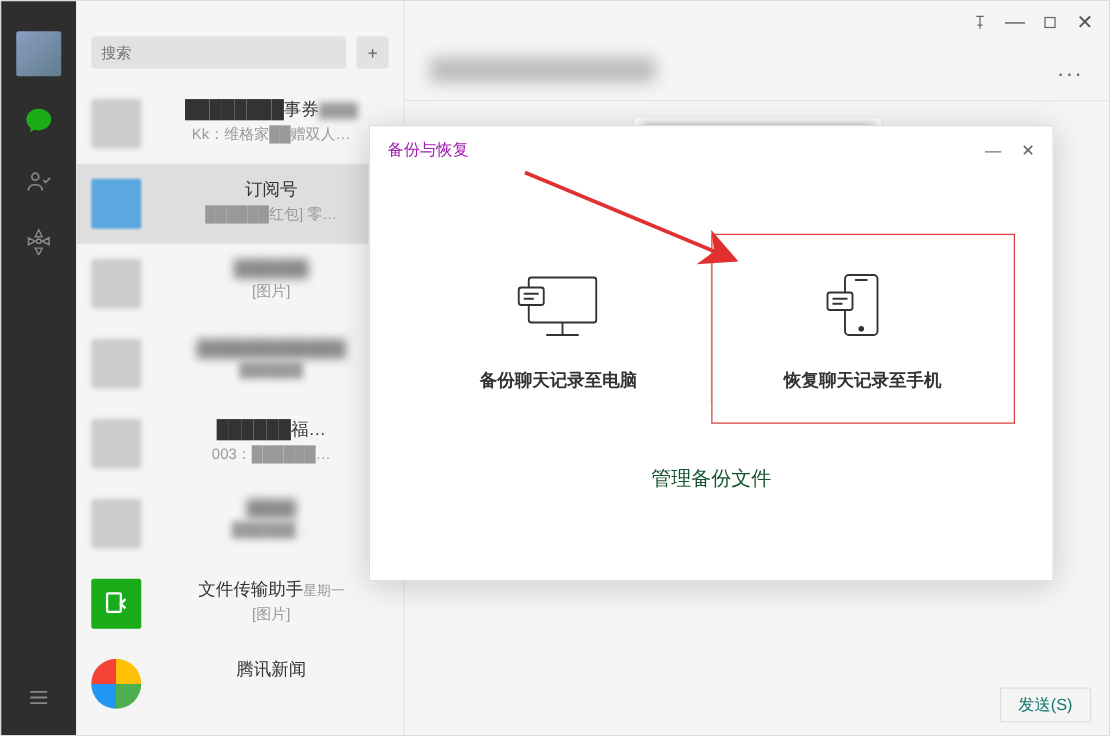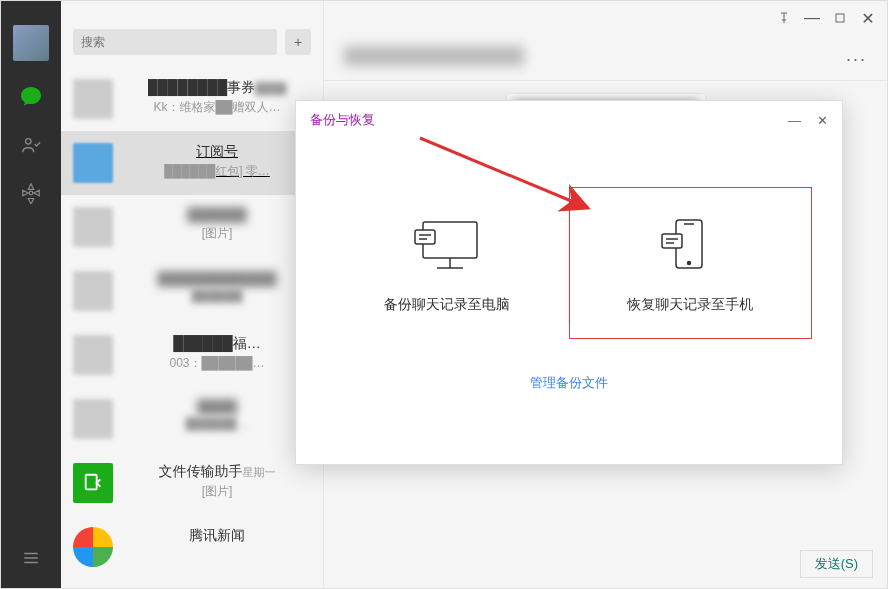--- a/index.html
+++ b/index.html
@@ -14,21 +14,21 @@
     .nav-spacer { flex: 1; }
     
     
     .chat-list-col { width: 263px; background: #f5f5f5; border-right: 1px solid #e7e7e7; display: flex; flex-direction: column; }
     .search-row { display: flex; align-items: center; padding: 28px 12px 12px; gap: 8px; }
     .search-input { flex: 1; height: 26px; background: #e2e2e2; border: none; border-radius: 3px; padding: 0 8px; font-size: 12px; color: #666; outline: none; }
     .add-btn { width: 26px; height: 26px; background: #e2e2e2; border: none; border-radius: 3px; font-size: 14px; color: #666; cursor: pointer; }
     
     .chat-list { flex: 1; overflow: hidden; }
     .chat-item { display: flex; padding: 12px; gap: 10px; cursor: pointer; }
-    .chat-item.selected { background: #dedede; text-decoration: underline; }
+    .chat-item.selected { background: #dedede; }
     .chat-avatar { width: 40px; height: 40px; border-radius: 2px; flex-shrink: 0; }
     .chat-avatar.green { background: #1aad19; display:flex; align-items:center; justify-content:center; }
     .chat-avatar.blur { background: #ccc; filter: blur(2px); }
     .chat-avatar.blue { background: #5ba7e0; filter: blur(1px); }
     .chat-avatar.news { background: conic-gradient(#ffc107 0 90deg, #4caf50 90deg 180deg, #2196f3 180deg 270deg, #f44336 270deg); border-radius: 50%; }
     .chat-info { flex: 1; min-width: 0; }
     .chat-row1 { display: flex; justify-content: center; align-items: baseline; }
     .chat-name { font-size: 14px; color: #333; white-space: nowrap; overflow: hidden; text-overflow: ellipsis; }
     .chat-name.blur { filter: blur(4px); color: #888; }
     .chat-time { font-size: 11px; color: #999; }
@@ -55,29 +55,29 @@
     .send-bar { padding: 10px 14px; display:flex; justify-content:flex-end; }
     .send-btn { border: 1px solid #ddd; background: #f5f5f5; padding: 4px 14px; font-size: 13px; color: #0f766e; cursor: pointer; }
     
     
     .modal { position: absolute; left: 295px; top: 100px; width: 548px; height: 365px; background: #fff; border: 1px solid #ddd; box-shadow: 0 4px 24px rgba(0,0,0,0.18); z-index: 10; }
     .modal-header { display: flex; justify-content: space-between; align-items: center; padding: 10px 14px 8px; }
     .modal-title { font-size: 13px; color: #a21caf; }
     .modal-ctrl { display: flex; gap: 16px; }
     .modal-ctrl-btn { cursor: pointer; color: #666; font-size: 13px; }
     
-    .modal-body { display: flex; justify-content: flex-end; align-items: center; gap: 0; padding: 50px 30px 20px; }
+    .modal-body { display: flex; justify-content: flex-end; align-items: center; gap: 0; padding: 50px 30px 20px; font-weight: bold; }
     .option-col { flex: 1; display: flex; flex-direction: column; align-items: center; gap: 20px; padding: 28px 8px 24px; cursor: pointer; }
     .option-col.highlighted { border: 1px solid #d94141; }
     .divider-v { width: 1px; height: 120px; background: #eee; }
     .option-icon { width: 72px; height: 60px; }
     .option-label { font-size: 14px; color: #333; }
     
     .modal-footer { text-align: center; padding: 14px 0 0; }
-    .manage-link { font-size: 13px; color: #3b82f6; cursor: pointer; }
+    .manage-link { font-size: 16px; color: #14532d; cursor: pointer; }
     
     
     .arrow-svg { position: absolute; left: 410px; top: 130px; width: 195px; height: 90px; z-index: 20; pointer-events: none; }
   </style>
 </head>
 <body>
 
 <div class="app">
 
   <div class="nav-sidebar">

